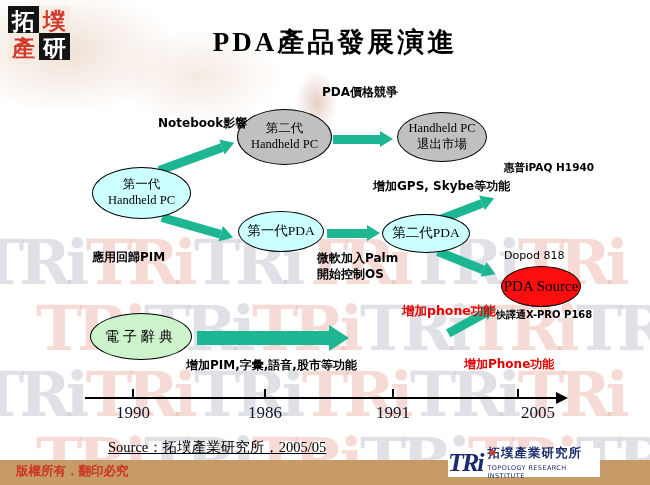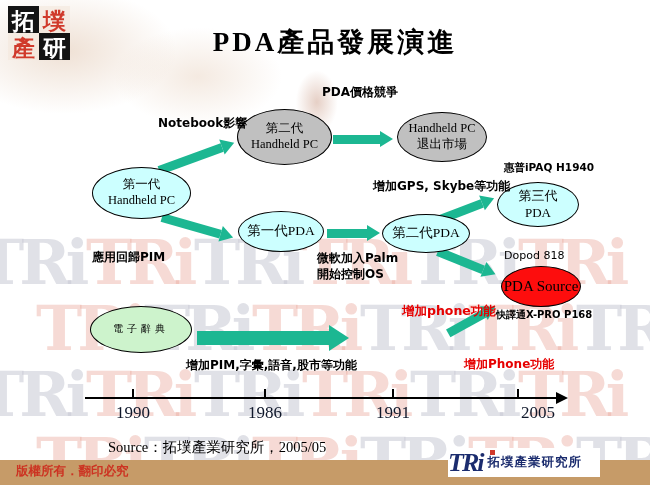--- a/index.html
+++ b/index.html
@@ -59,21 +59,21 @@
 
   
   .tl-line{position:absolute;left:85px;top:397px;width:472px;height:2px;background:#000;z-index:2;}
   .tl-arrowhead{position:absolute;left:556px;top:392px;width:0;height:0;z-index:2;
     border-top:6px solid transparent;border-bottom:6px solid transparent;border-left:12px solid #000;}
   .tick{position:absolute;top:389px;width:2px;height:10px;background:#000;z-index:2;}
   .year{position:absolute;top:403px;width:56px;text-align:center;z-index:2;
     font:17px "Liberation Serif","DejaVu Serif",serif;color:#0f172a;}
 
   .source{position:absolute;left:108px;top:438px;z-index:2;
-    font:14.5px "Liberation Serif","DejaVu Serif",serif;color:#000;}
+    font:14.5px "Liberation Serif","DejaVu Serif",serif;color:#000;text-decoration:underline;}
 
   
   .footer-bar{position:absolute;left:0;top:460px;width:650px;height:43px;
     background:var(--footer-bar);z-index:3;}
   .footer-bar span{position:absolute;left:16px;top:3px;
     font:bold 12.5px "DejaVu Sans","Liberation Sans",sans-serif;color:var(--footer-text);}
   .footer-logo{position:absolute;left:448px;top:448px;width:152px;height:29px;
     background:#fff;z-index:4;display:flex;align-items:center;}
   .tri-text{font:bold italic 26px "Liberation Serif","DejaVu Serif",serif;
     color:var(--logo-navy);letter-spacing:-2px;line-height:26px;}
@@ -158,24 +158,22 @@
     </div>
 
   <div class="node gray" style="left:237px;top:109px;width:93px;height:54px;font-size:12.5px;">第二代
 Handheld PC</div>
   <div class="node gray" style="left:397px;top:112px;width:88px;height:48px;font-size:12.5px;">Handheld PC
 退出市場</div>
   <div class="node cyan" style="left:92px;top:167px;width:97px;height:50px;font-size:12.5px;">第一代
 Handheld PC</div>
   <div class="node cyan" style="left:238px;top:211px;width:84px;height:39px;font-size:13.5px;">第一代PDA</div>
   <div class="node cyan" style="left:382px;top:214px;width:86px;height:37px;font-size:13.5px;">第二代PDA</div>
-  <div class="node cyan" style="left:497px;top:182px;width:80px;height:43px;font-size:13px;">第三代
-PDA</div>
   <div class="node red" style="left:501px;top:266px;width:78px;height:39px;font-size:15px;">PDA Source</div>
-  <div class="node green" style="left:90px;top:306px;width:100px;height:45px;font-size:10px;letter-spacing:4px;">電子辭典</div>
+  <div class="node green" style="left:90px;top:313px;width:100px;height:45px;font-size:14px;letter-spacing:4px;">電子辭典</div>
 
   <div class="lbl" style="left:158px;top:116px;">Notebook影響</div>
   <div class="lbl" style="left:322px;top:85px;">PDA價格競爭</div>
   <div class="lbl tiny" style="left:504px;top:161px;">惠普iPAQ H1940</div>
   <div class="lbl" style="left:373px;top:179px;">增加GPS, Skybe等功能</div>
   <div class="lbl" style="left:317px;top:251px;">微軟加入Palm
 開始控制OS</div>
   <div class="lbl" style="left:92px;top:250px;">應用回歸PIM</div>
   <div class="lbl red" style="left:402px;top:277px;font-size:12.5px;">增加phone功能</div>
   <div class="lbl thin" style="left:504px;top:249px;">Dopod 818</div>
@@ -197,16 +195,17 @@
   <div class="source">Source：拓墣產業研究所，2005/05</div>
 
   <div class="footer-bar">
     <span>版權所有．翻印必究</span>
   </div>
   <div class="footer-logo">
     <span class="tri-text">TRi</span>
     <i class="tri-dot"></i>
     <span class="org">
       <b>拓墣產業研究所</b>
+      <small>TOPOLOGY RESEARCH INSTITUTE</small>
     </span>
   </div>
 
 </div>
 
 </body></html>

